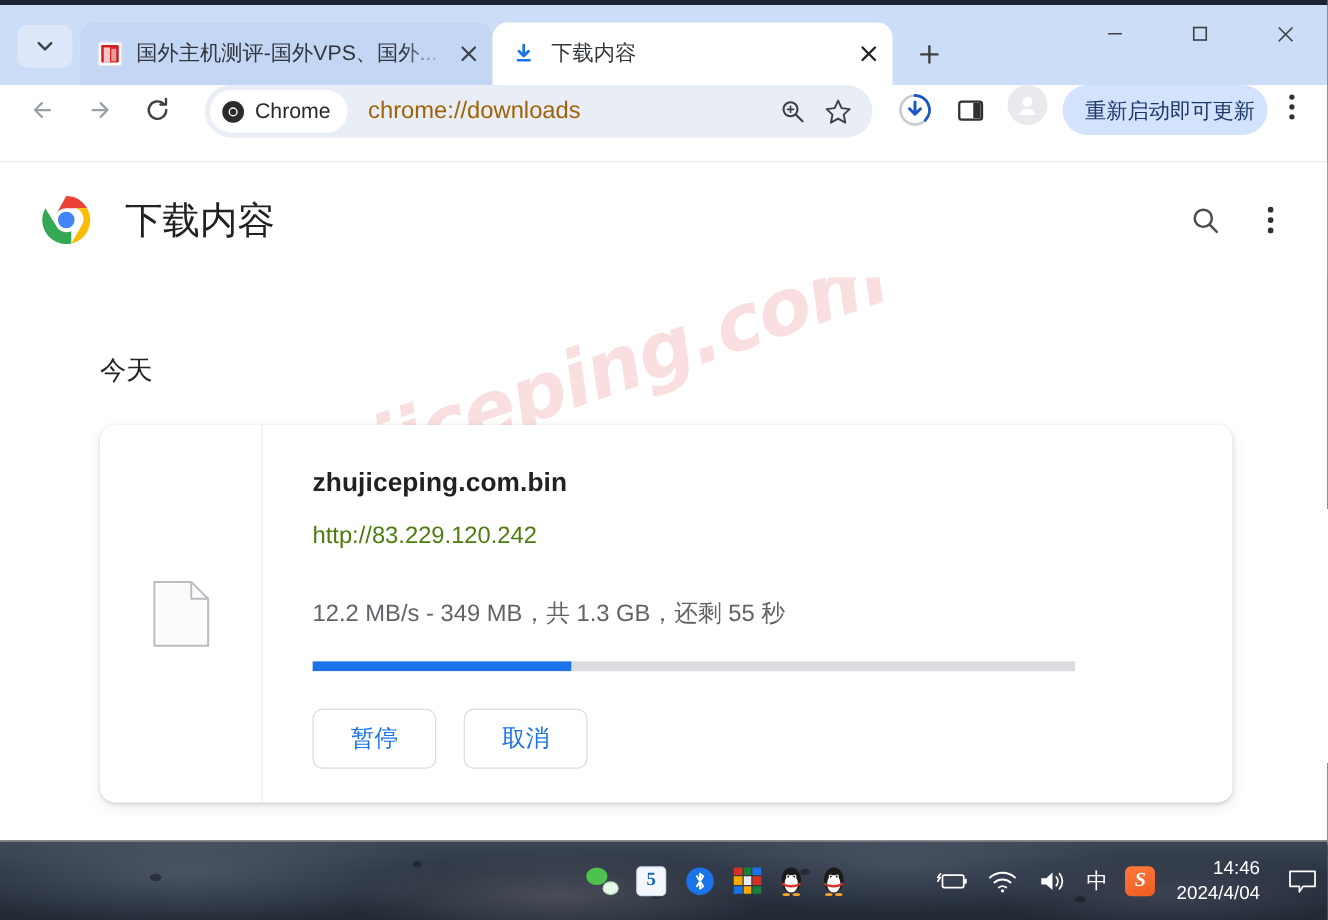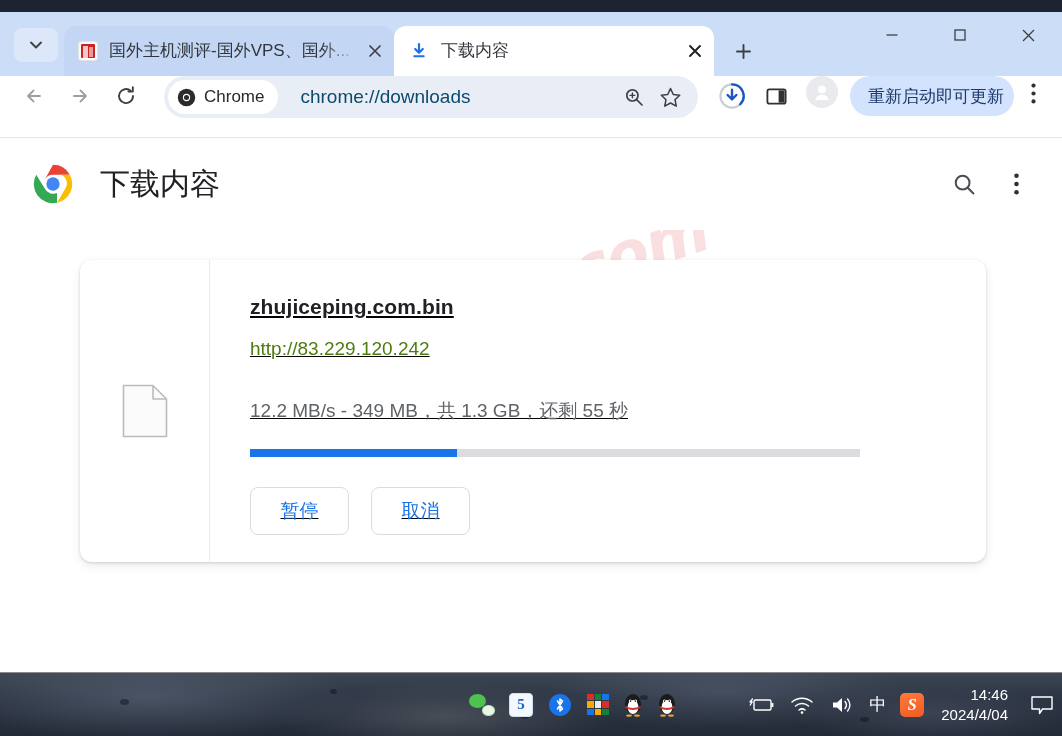--- a/index.html
+++ b/index.html
@@ -7,21 +7,21 @@
     width: 1062px; height: 736px;
     overflow: hidden;
     font-family: "Liberation Sans", "DejaVu Sans", sans-serif;
     background: #1b2430;
   }
 
   #app { position: relative; width: 1062px; height: 736px; }
 
   
   .browser {
-    position: absolute; left: 0; top: 12px;
+    position: absolute; left: 0; top: 4px;
     width: 1062px; height: 672px;
     background: #ffffff;
     overflow: hidden;
   }
 
   
   .tabstrip {
     position: relative;
     height: 64px;
     background: #ccddf7;
@@ -135,22 +135,22 @@
     border-radius: 17px;
     display: flex; align-items: center;
     padding: 0 14px 0 9px;
     margin-left: 4px;
     flex: none;
   }
   .chrome-chip .label {
     font-size: 17px; color: #26282b; margin-left: 8px; white-space: nowrap;
   }
   .omni-url {
-    font-size: 19px; color: #0c4a6e;
-    margin-left: 22px;
+    font-size: 19px; color: #a16207;
+    margin-left: 16px;
     white-space: nowrap; overflow: hidden;
     flex: 1 1 auto;
   }
   .omni-action {
     width: 36px; height: 36px; flex: none;
     display: flex; align-items: center; justify-content: center;
     border-radius: 50%;
   }
   .tb-icon {
     width: 40px; height: 40px; flex: none;
@@ -238,21 +238,21 @@
     display: flex;
     min-height: 302px;
   }
   .dl-thumb {
     width: 130px; flex: none;
     display: flex; align-items: center; justify-content: center;
     border-right: 1px solid #ebebeb;
   }
   .file-glyph { width: 46px; height: 54px; }
 
-  .dl-body { flex: 1 1 auto; padding: 35px 30px 0 40px; text-decoration: underline; }
+  .dl-body { flex: 1 1 auto; padding: 35px 30px 0 40px; }
   .dl-name { font-size: 21px; font-weight: bold; color: #202124; letter-spacing: .1px; }
   .dl-url  { font-size: 19px; color: #4d7c0f; margin-top: 19px; }
   .dl-status { font-size: 19px; color: #5f6368; margin-top: 38px; }
 
   .progress-track {
     margin-top: 25px;
     width: 610px; height: 8px;
     background: #dadce0;
     border-radius: 0;
     overflow: hidden;
@@ -503,20 +503,21 @@
           <svg width="5" height="22" viewBox="0 0 5 22">
             <circle cx="2.5" cy="2.7" r="2.3" fill="#2f3134"></circle>
             <circle cx="2.5" cy="11" r="2.3" fill="#2f3134"></circle>
             <circle cx="2.5" cy="19.3" r="2.3" fill="#2f3134"></circle>
           </svg>
         </span>
       </div>
 
       <div class="watermark">zhujiceping.com</div>
 
+      <div class="group-label">今天</div>
 
       <div class="dl-card">
         <div class="dl-thumb">
           <svg class="file-glyph" viewBox="0 0 46 54">
             <path d="M1.5 1.5 L31 1.5 L44.5 15 L44.5 52.5 L1.5 52.5 Z" fill="#fbfbfb" stroke="#b9bcc0" stroke-width="1.6" stroke-linejoin="round"></path>
             <path d="M31 1.5 L31 15 L44.5 15" fill="none" stroke="#b9bcc0" stroke-width="1.6" stroke-linejoin="round"></path>
           </svg>
         </div>
         <div class="dl-body">
           <div class="dl-name">zhujiceping.com.bin</div>

